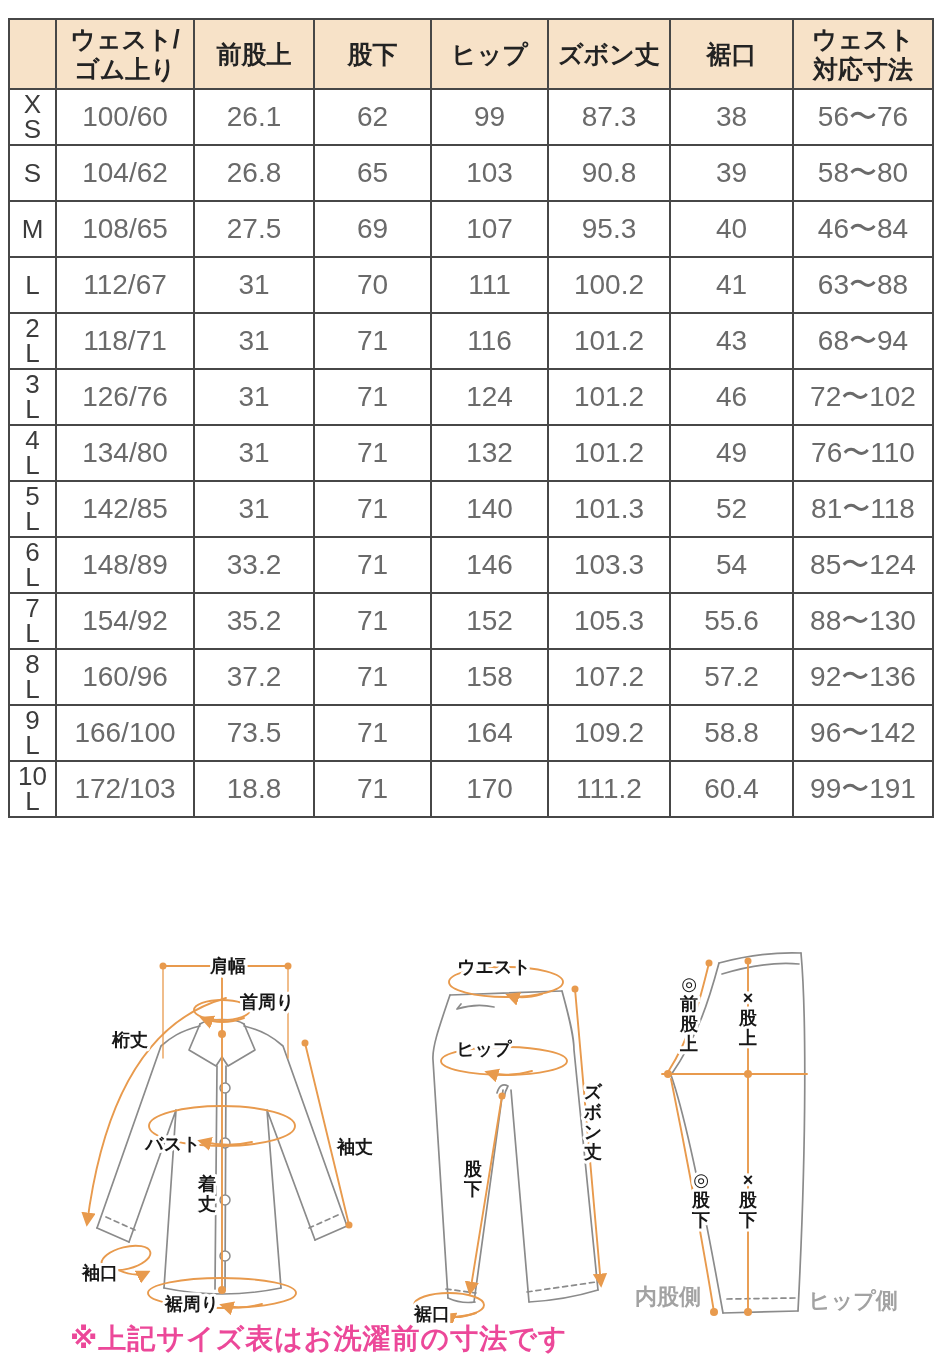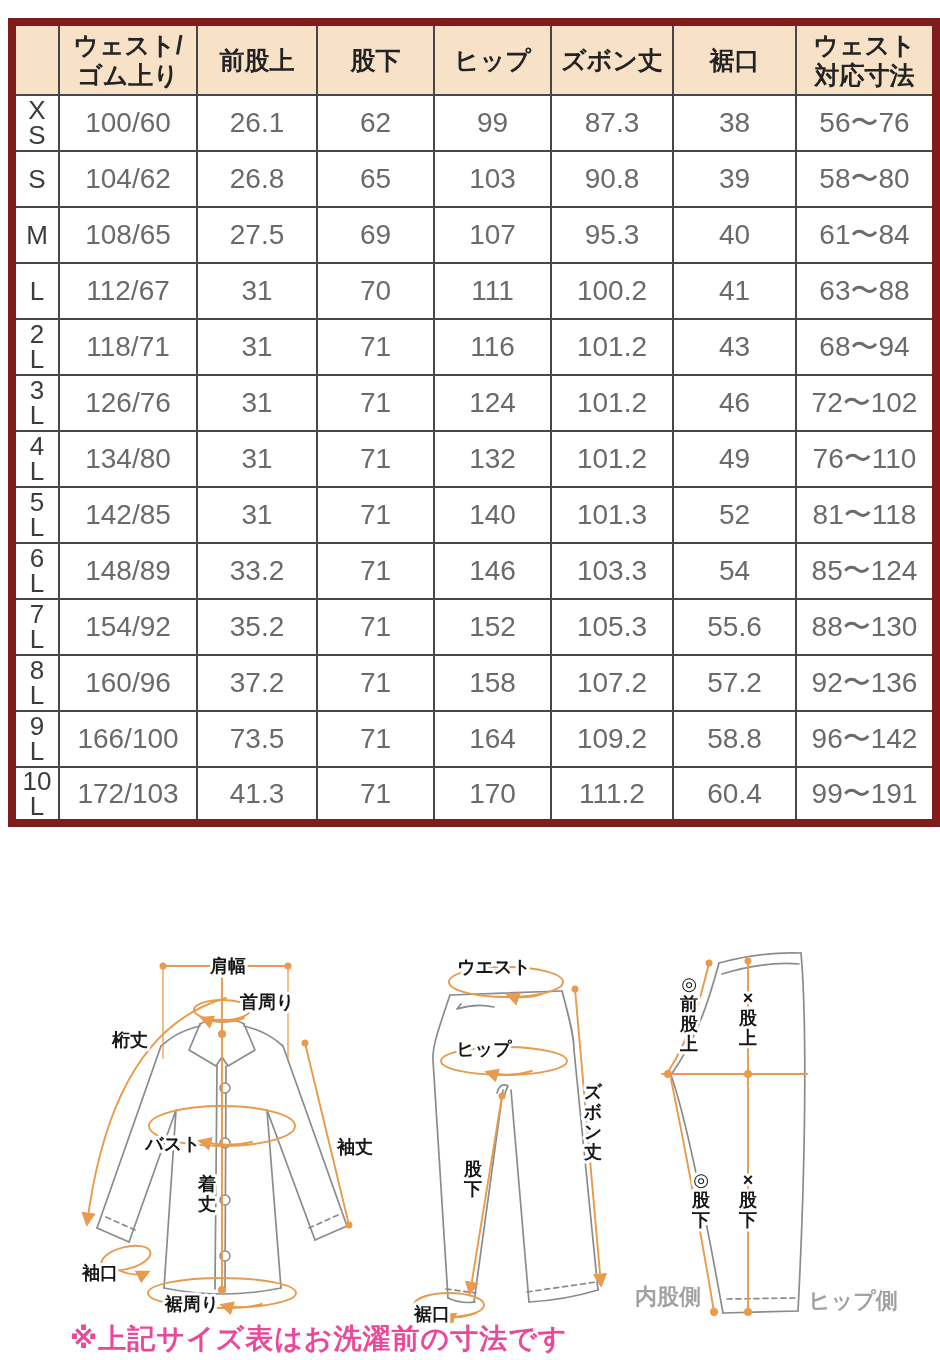--- a/index.html
+++ b/index.html
@@ -4,21 +4,21 @@
 <style>
   html,body{margin:0;padding:0;}
   body{
     width:940px;height:1360px;position:relative;background:#ffffff;
     font-family:"Liberation Sans","DejaVu Sans",sans-serif;overflow:hidden;
   }
   
   table.size-table{
     position:absolute;left:8px;top:18px;width:924px;
     border-collapse:collapse;table-layout:fixed;
-    border:8px solid #7f1d1d;
+    border:1px solid #7f1d1d;
   }
   .size-table th,.size-table td{
     border:2px solid #474747;text-align:center;vertical-align:middle;padding:0;
     overflow:hidden;
   }
   .size-table thead th{
     background:#f7e2c8;color:#232323;font-size:25px;font-weight:600;
     line-height:1.22;white-space:pre-line;height:68px;
   }
   .size-table tbody tr{height:56px;}
@@ -108,21 +108,21 @@
       <tr>
         <th class="sizecell">
           <span class="sizeline">M</span>
         </th>
         <td>108/65</td>
         <td>27.5</td>
         <td>69</td>
         <td>107</td>
         <td>95.3</td>
         <td>40</td>
-        <td>61〜84</td>
+        <td>46〜84</td>
       </tr>
       <tr>
         <th class="sizecell">
           <span class="sizeline">L</span>
         </th>
         <td>112/67</td>
         <td>31</td>
         <td>70</td>
         <td>111</td>
         <td>100.2</td>
@@ -232,21 +232,21 @@
         <td>109.2</td>
         <td>58.8</td>
         <td>96〜142</td>
       </tr>
       <tr>
         <th class="sizecell">
           <span class="sizeline">10</span>
           <span class="sizeline">L</span>
         </th>
         <td>172/103</td>
-        <td>41.3</td>
+        <td>18.8</td>
         <td>71</td>
         <td>170</td>
         <td>111.2</td>
         <td>60.4</td>
         <td>99〜191</td>
       </tr>
     </tbody>
 </table>
 
 <svg class="diagrams" viewBox="0 0 940 385">

